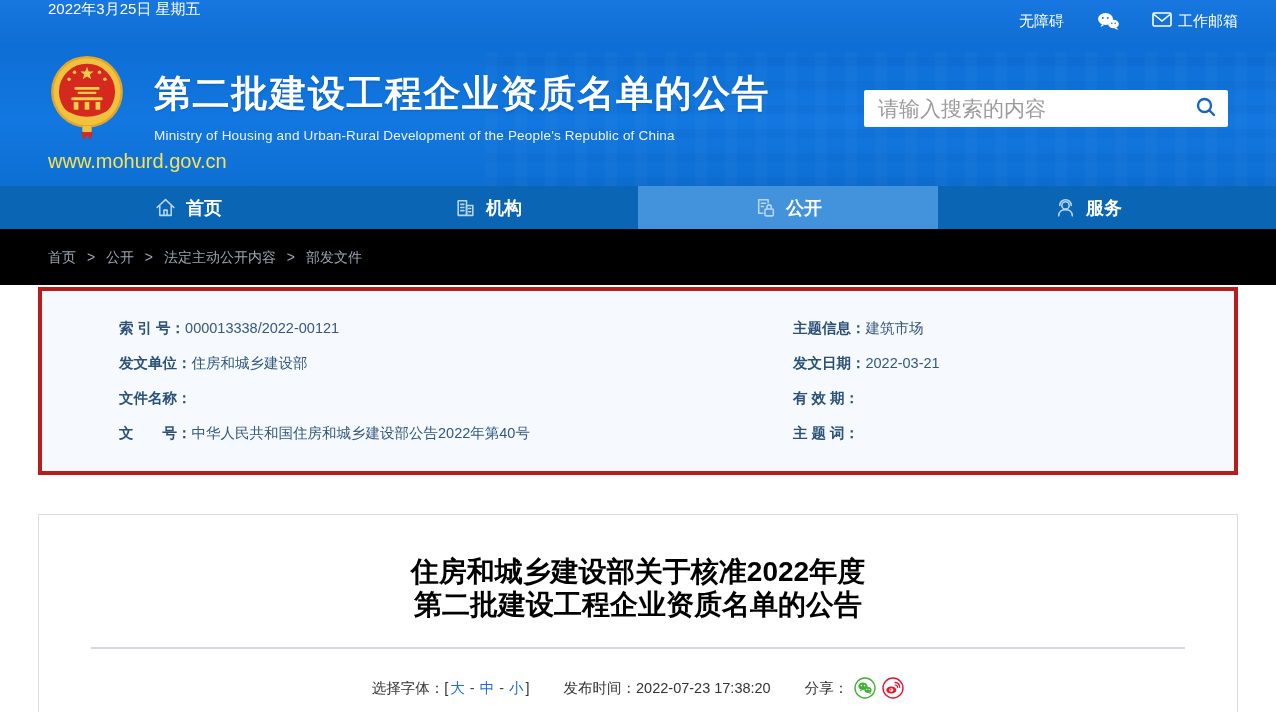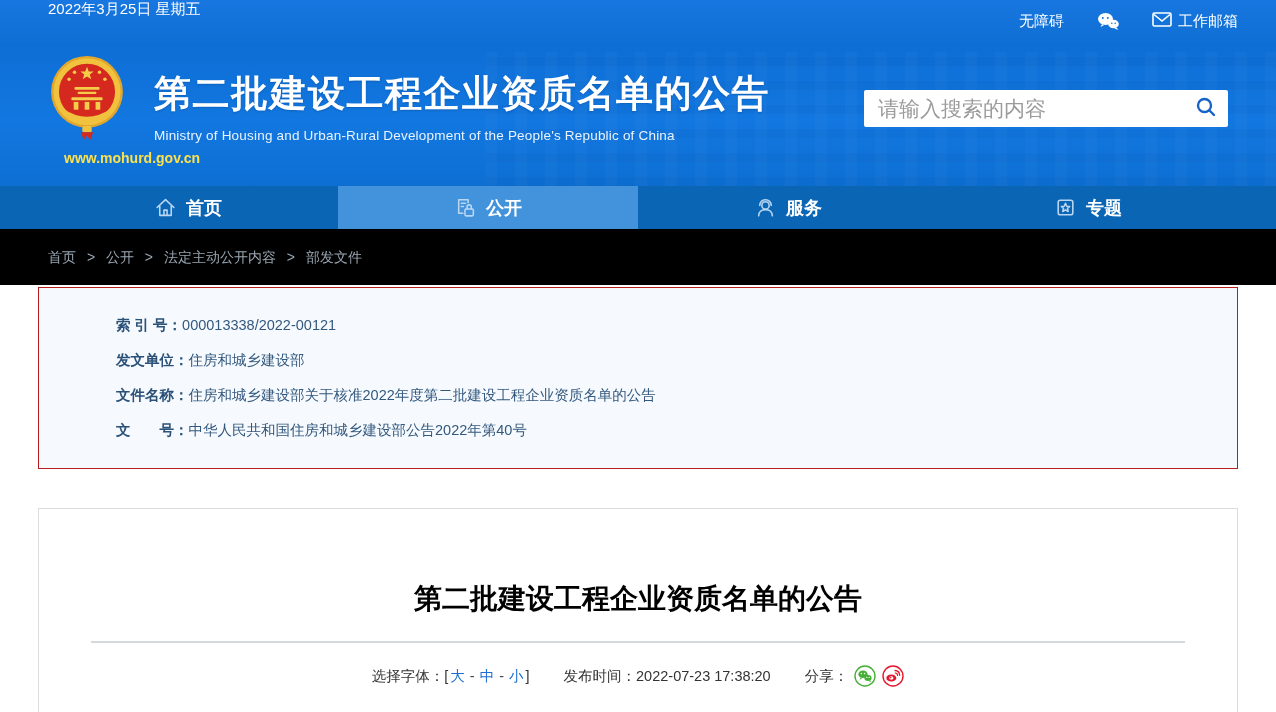--- a/index.html
+++ b/index.html
@@ -17,21 +17,21 @@
   
   .header { height:144px; background:linear-gradient(180deg,#0d6ed5 0%,#1277e0 55%,#0d6fd3 100%); position:relative; overflow:hidden; }
   .header::before { content:""; position:absolute; right:0; top:10px; bottom:0; width:62%;
     background-image:
       repeating-linear-gradient(90deg, rgba(255,255,255,0.045) 0 12px, transparent 12px 30px),
       repeating-linear-gradient(0deg, rgba(9,80,160,0.18) 0 9px, transparent 9px 24px);
     opacity:.5; }
   .header .container { height:144px; }
   .brand { position:absolute; left:10px; top:12px; display:flex; align-items:flex-start; cursor:pointer; }
   .emblem { width:78px; height:88px; margin-right:28px; position:relative; }
-  .brand-url { position:absolute; left:16px; top:96px; width:150px; color:#fbe14f; font-weight:bold; font-size:14px; white-space:nowrap; }
+  .brand-url { position:absolute; left:0; top:96px; width:150px; color:#fbe14f; font-weight:normal; font-size:20px; white-space:nowrap; }
   .brand-text { padding-top:18px; }
   .site-title { color:#fff; font-size:37px; font-weight:bold; letter-spacing:1.5px; line-height:44px; text-shadow:0 1px 2px rgba(0,40,90,.25); }
   .site-sub { color:#e9f3fd; font-size:13.5px; margin-top:12px; letter-spacing:.2px; }
   .search-box { position:absolute; right:10px; top:48px; width:364px; height:37px; background:#fff; border-radius:2px;
     display:flex; align-items:center; z-index:3; }
   .search-input { flex:1; border:none; outline:none; font-size:21px; padding:0 14px; color:#333; background:transparent;
     font-family:"Liberation Sans","DejaVu Sans",sans-serif; }
   .search-input::placeholder { color:#9b9b9b; }
   .search-btn { width:44px; height:37px; border:none; background:transparent; cursor:pointer; display:flex; align-items:center; justify-content:center; }
 
@@ -44,32 +44,32 @@
   .nav-icon { display:flex; align-items:center; }
   .nav-icon svg { stroke:#b9d7f3; fill:none; stroke-width:1.5; stroke-linecap:round; stroke-linejoin:round; }
 
   
   .crumb-wrap { background:#000000; padding:20px 0 18px; }
   .crumb { font-size:14px; color:#9aa6b2; padding-left:10px; }
   .crumb a { color:#9aa6b2; text-decoration:none; cursor:pointer; }
   .crumb .sep { margin:0 7px; }
 
   
-  .info-box { width:1200px; margin:2px auto 0; border:1px solid #b91c1c; background:#f6fafe; padding:20px 0; display:flex; }
+  .info-box { width:1200px; margin:2px auto 0; border:4px solid #b91c1c; background:#f6fafe; padding:20px 0; display:flex; }
   .info-col-left { flex:0 0 63%; padding-left:77px; }
   .info-col-right { flex:1; }
   .info-row { display:flex; height:35px; line-height:35px; font-size:14.5px; }
   .info-label { font-weight:bold; color:#2c5178; white-space:pre; }
   .info-value { color:#33587e; }
 
   
   .article-box { width:1200px; margin:39px auto 0; border:1px solid #dcdcdc; background:#fff; height:600px; }
   .article-title { text-align:center; font-size:28px; font-weight:bold; color:#000; line-height:33px; padding-top:40px; }
   .article-sep { height:2px; background:#d5d9dd; margin:26px 52px 0; }
-  .article-meta { display:flex; justify-content:center; align-items:center; gap:34px; margin-top:22px; font-size:14.5px; color:#333; }
+  .article-meta { display:flex; justify-content:center; align-items:center; gap:34px; margin-top:28px; font-size:14.5px; color:#333; }
   .meta-group { display:flex; align-items:center; }
   .font-link { color:#1e6ed2; text-decoration:none; cursor:pointer; margin:0 2px; }
   .dash { color:#444; margin:0 3px; }
   .share-icons { display:flex; align-items:center; gap:6px; margin-left:6px; }
   .share-icon { width:22px; height:22px; cursor:pointer; display:inline-flex; }
 </style>
 </head>
 <body>
 
 <div class="topbar">
@@ -153,20 +153,34 @@
     <div class="nav-item">
       <span class="nav-icon">
         <svg width="23" height="23" viewBox="0 0 22 22">
             <path d="M3 11 L11 3.5 L19 11"></path>
             <path d="M5.5 9.5 V18.5 H16.5 V9.5"></path>
             <path d="M9.5 18.5 V13.5 h3 v5"></path>
           </svg>
       </span>
       <span>首页</span>
     </div>
+    <div class="nav-item">
+      <span class="nav-icon">
+        <svg width="23" height="23" viewBox="0 0 22 22">
+            <rect x="4" y="4.5" width="8" height="14"></rect>
+            <rect x="12" y="9" width="6" height="9.5"></rect>
+            <line x1="6.5" y1="8" x2="9.5" y2="8"></line>
+            <line x1="6.5" y1="11" x2="9.5" y2="11"></line>
+            <line x1="6.5" y1="14" x2="9.5" y2="14"></line>
+            <line x1="14" y1="12" x2="16" y2="12"></line>
+            <line x1="14" y1="15" x2="16" y2="15"></line>
+          </svg>
+      </span>
+      <span>机构</span>
+    </div>
     <div class="nav-item active">
       <span class="nav-icon">
         <svg width="23" height="23" viewBox="0 0 22 22">
             <path d="M13.5 6.5 V3.5 H4.5 v13 h4"></path>
             <line x1="7" y1="7" x2="11" y2="7"></line>
             <line x1="7" y1="10" x2="9" y2="10"></line>
             <rect x="10.5" y="12.5" width="8" height="6.5" rx="1"></rect>
             <path d="M12.5 12.5 v-2 a2 2 0 0 1 4 0 v2"></path>
           </svg>
       </span>
@@ -174,29 +188,20 @@
     </div>
     <div class="nav-item">
       <span class="nav-icon">
         <svg width="23" height="23" viewBox="0 0 22 22">
             <circle cx="11" cy="9" r="3.5"></circle>
             <path d="M4.5 19 c0-4 3-6 6.5-6 s6.5 2 6.5 6"></path>
             <path d="M5.5 9 a5.5 5.5 0 0 1 11 0"></path>
           </svg>
       </span>
       <span>服务</span>
-    </div>
-    <div class="nav-item">
-      <span class="nav-icon">
-        <svg width="23" height="23" viewBox="0 0 22 22">
-            <rect x="4" y="4" width="14" height="14" rx="2"></rect>
-            <polygon points="11,7 12.2,9.8 15,10 12.9,11.9 13.6,14.8 11,13.2 8.4,14.8 9.1,11.9 7,10 9.8,9.8"></polygon>
-          </svg>
-      </span>
-      <span>专题</span>
     </div>
   </div>
 </div>
 
 <div class="crumb-wrap">
   <div class="container">
     <div class="crumb">
       <a>首页</a>
       <span class="sep">&gt;</span>
       <a>公开</a>
@@ -213,32 +218,49 @@
     <div class="info-row">
       <span class="info-label">索 引 号：</span>
       <span class="info-value">000013338/2022-00121</span>
     </div>
     <div class="info-row">
       <span class="info-label">发文单位：</span>
       <span class="info-value">住房和城乡建设部</span>
     </div>
     <div class="info-row">
       <span class="info-label">文件名称：</span>
-      <span class="info-value">住房和城乡建设部关于核准2022年度第二批建设工程企业资质名单的公告</span>
     </div>
     <div class="info-row">
       <span class="info-label">文　　号：</span>
       <span class="info-value">中华人民共和国住房和城乡建设部公告2022年第40号</span>
     </div>
   </div>
+  <div class="info-col-right">
+    <div class="info-row">
+      <span class="info-label">主题信息：</span>
+      <span class="info-value">建筑市场</span>
+    </div>
+    <div class="info-row">
+      <span class="info-label">发文日期：</span>
+      <span class="info-value">2022-03-21</span>
+    </div>
+    <div class="info-row">
+      <span class="info-label">有 效 期：</span>
+      <span class="info-value"></span>
+    </div>
+    <div class="info-row">
+      <span class="info-label">主 题 词：</span>
+      <span class="info-value"></span>
+    </div>
+  </div>
 </div>
 
 <div class="article-box">
   <h1 class="article-title">
-    <br>
+    <span>住房和城乡建设部关于核准2022年度</span><br>
     <span>第二批建设工程企业资质名单的公告</span>
   </h1>
   <div class="article-sep"></div>
   <div class="article-meta">
     <span class="meta-group">
       <span>选择字体：</span>
       <span>[</span>
       <a class="font-link">大</a>
       <span class="dash">-</span>
       <a class="font-link">中</a>

